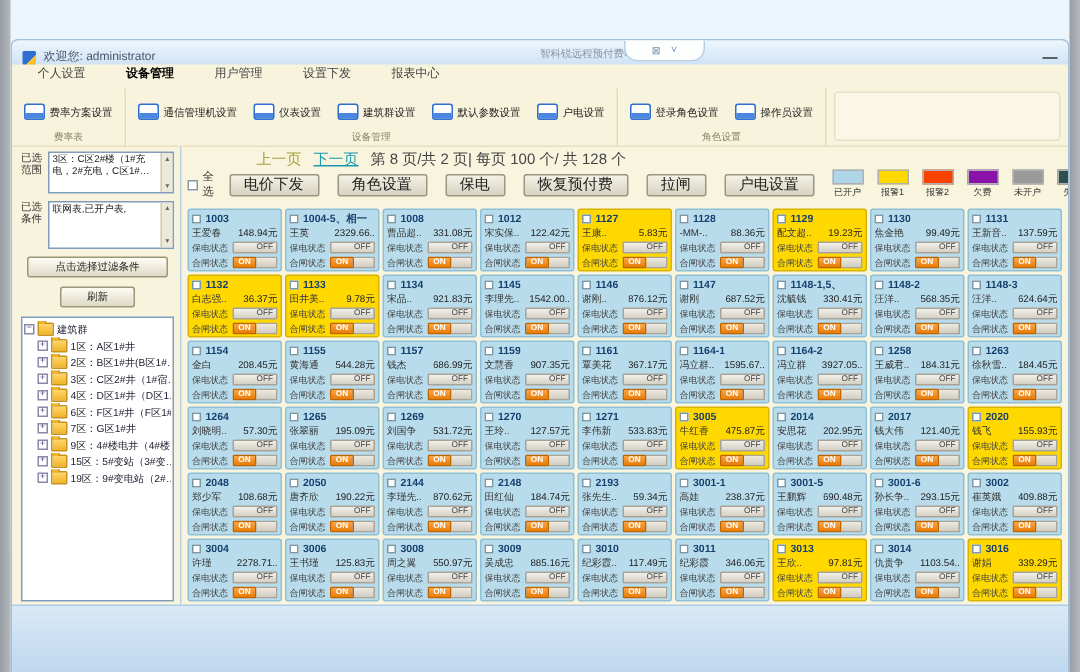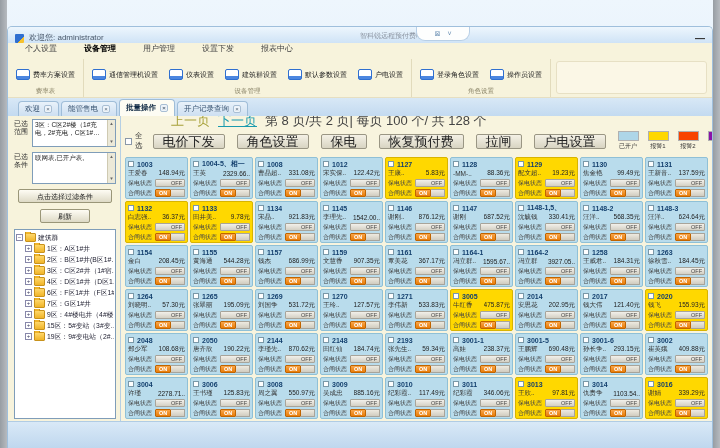--- a/index.html
+++ b/index.html
@@ -55,28 +55,28 @@
   .side-btn.w1{width:94px}.side-btn.w2{width:50px}
   .tree{flex:1;background:#fff;border:1px solid #7f9db9;padding:2px 1px;font-size:6.8px;color:#223;overflow:hidden}
   .tree-row{display:flex;align-items:center;gap:2px;height:11px;white-space:nowrap;overflow:hidden}
   .tree-row.child{padding-left:9px}
   .tw{width:7px;height:7px;flex:none;border:1px solid #88a;background:#fff;font-size:6px;line-height:5px;text-align:center;color:#446;box-sizing:border-box}
   .folder{width:9px;height:7px;flex:none;background:linear-gradient(#ffd76a,#f0b429);border:1px solid #c8921c;border-radius:1px;position:relative}
   .folder:before{content:"";position:absolute;top:-3px;left:-1px;width:4px;height:2px;background:#f0b429;border:1px solid #c8921c;border-bottom:none;border-radius:1px 1px 0 0}
   .tree-label{overflow:hidden;white-space:nowrap}
   
   .main{flex:1;border-left:1px solid #b5cfe4;background:#f8f4de;box-sizing:border-box;padding:1px 4px 0;display:flex;flex-direction:column;overflow:hidden}
-  .pagerow{height:13px;flex:none;display:flex;align-items:flex-end;gap:8px;font-size:13px;color:#444;padding-left:46px}
+  .pagerow{height:13px;flex:none;display:flex;align-items:flex-start;gap:8px;font-size:10px;color:#444;padding-left:46px}
   .pg-prev{color:#a8a23c}
   .pg-next{color:#199aae;text-decoration:underline}
   .controlrow{height:22px;flex:none;display:flex;align-items:center}
   .sel-wrap{display:flex;align-items:center;gap:3px;font-size:7.5px;color:#333;margin-right:10px}
   .cb{width:7px;height:7px;background:#fff;border:1px solid #8a98a8;box-sizing:border-box;flex:none}
   .tool-btn{height:15px;padding:0 9px;margin-right:12px;background:linear-gradient(#f4f1e6,#d8d4c2);
-    border:1px solid #9a9684;border-radius:2px;font-size:13px;color:#222;line-height:13px;box-sizing:border-box;white-space:nowrap}
+    border:1px solid #9a9684;border-radius:2px;font-size:10px;color:#222;line-height:13px;box-sizing:border-box;white-space:nowrap}
   .legend{margin-left:auto;display:flex;gap:9px;padding-right:42px}
   .legend-item{display:flex;flex-direction:column;align-items:center;gap:1px}
   .legend-swatch{width:21px;height:10px;border:1px solid #b0b0b0;box-sizing:border-box}
   .legend-label{font-size:6px;color:#333;white-space:nowrap}
   .grid{margin-top:5px;display:grid;grid-template-columns:repeat(9,1fr);gap:2px}
   .card{height:42px;box-sizing:border-box;border-radius:2px;padding:1px 2px;overflow:hidden}
   .card.blue{background:#b9dcec;border:1px solid #8fc0d6}
   .card.alarm{background:#ffd800;border:1px solid #d8b400}
   .c-head{display:flex;align-items:center;gap:3px;height:10px}
   .c-cb{width:6px;height:6px;background:#fff;border:1px solid #7a98a8;flex:none;box-sizing:border-box}
@@ -166,38 +166,20 @@
             <div class="rb-btn">
               <span class="rb-icon"></span>
               <span class="rb-label">操作员设置</span>
             </div>
           </div>
           <div class="rb-grouplabel">角色设置</div>
         </div>
         <div class="rb-empty"></div>
       </div>
 
-    <div class="tabstrip">
-        <div class="tab">
-          <span class="tab-label">欢迎</span>
-          <span class="tab-close">×</span>
-        </div>
-        <div class="tab">
-          <span class="tab-label">能管售电</span>
-          <span class="tab-close">×</span>
-        </div>
-        <div class="tab active">
-          <span class="tab-label">批量操作</span>
-          <span class="tab-close">×</span>
-        </div>
-        <div class="tab">
-          <span class="tab-label">开户记录查询</span>
-          <span class="tab-close">×</span>
-        </div>
-      </div>
 
     <div class="content">
 
       <div class="sidebar">
         <div class="side-row">
           <span class="side-label">已选范围</span>
           <div class="side-box h1">
             <span>3区：C区2#楼（1#充电，2#充电，C区1#…</span>
             <span class="sb-scroll">
                 <span>▲</span>

